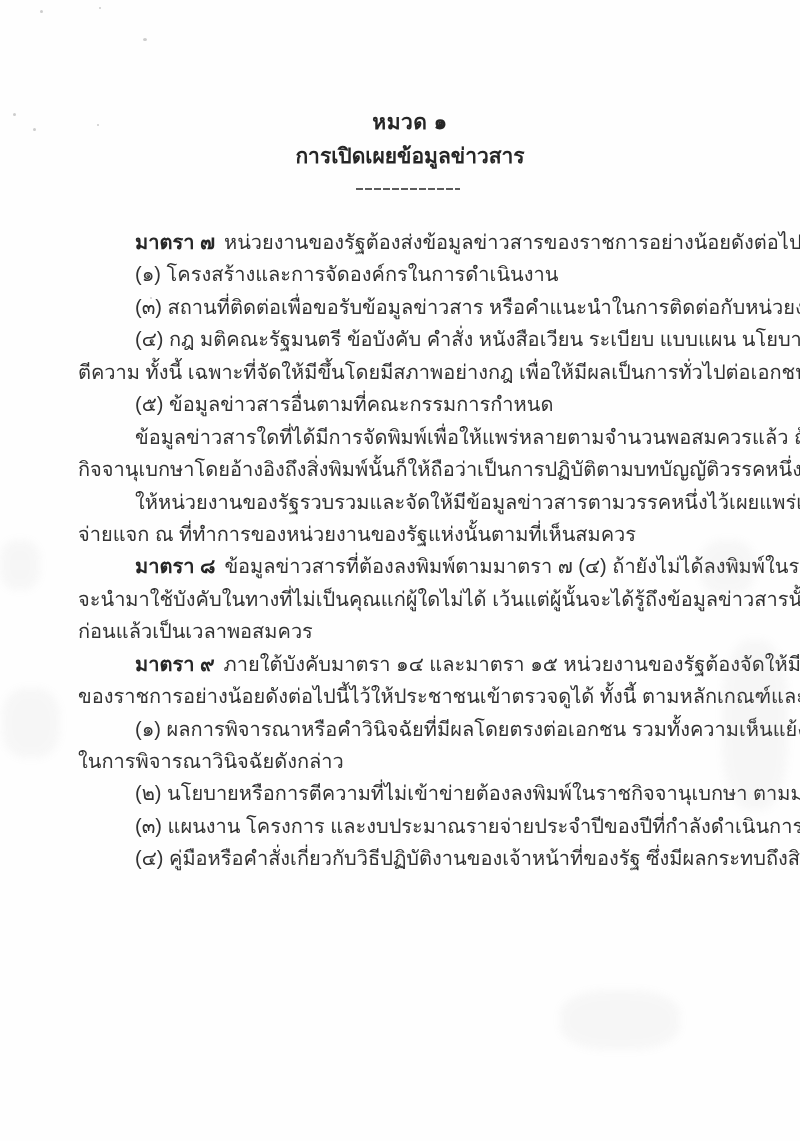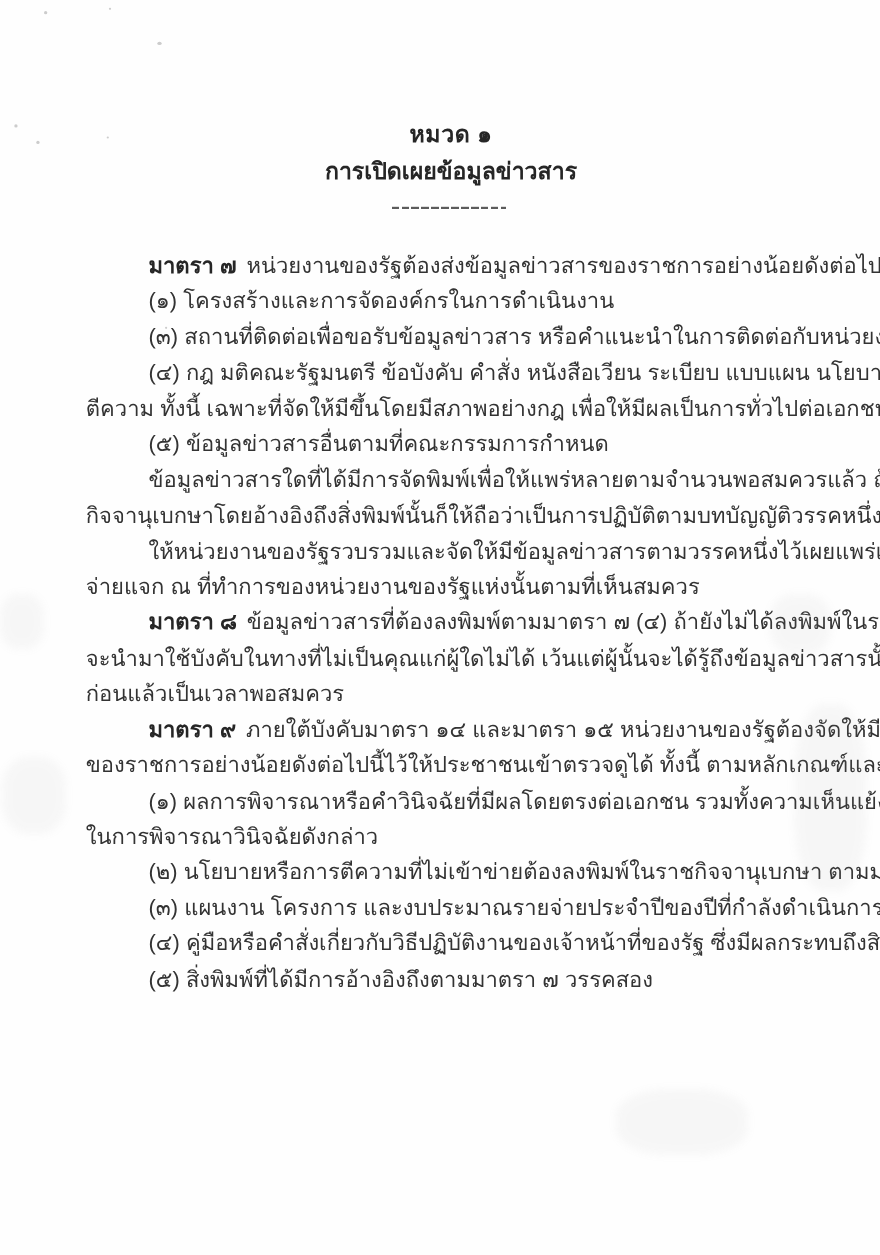--- a/index.html
+++ b/index.html
@@ -67,21 +67,20 @@
     <div class="line in"><span class="b">มาตรา ๘</span><span>ข้อมูลข่าวสารที่ต้องลงพิมพ์ตามมาตรา ๗ (๔) ถ้ายังไม่ได้ลงพิมพ์ในราชกิจจานุเบกษา</span></div>
     <div class="line"><span>จะนำมาใช้บังคับในทางที่ไม่เป็นคุณแก่ผู้ใดไม่ได้ เว้นแต่ผู้นั้นจะได้รู้ถึงข้อมูลข่าวสารนั้นตามความเป็นจริงมา</span></div>
     <div class="line"><span>ก่อนแล้วเป็นเวลาพอสมควร</span></div>
     <div class="line in"><span class="b">มาตรา ๙</span><span>ภายใต้บังคับมาตรา ๑๔ และมาตรา ๑๕ หน่วยงานของรัฐต้องจัดให้มีข้อมูลข่าวสาร</span></div>
     <div class="line"><span>ของราชการอย่างน้อยดังต่อไปนี้ไว้ให้ประชาชนเข้าตรวจดูได้ ทั้งนี้ ตามหลักเกณฑ์และวิธีการที่</span></div>
     <div class="line in"><span>(๑) ผลการพิจารณาหรือคำวินิจฉัยที่มีผลโดยตรงต่อเอกชน รวมทั้งความเห็นแย้งและคำสั่งที่เกี่ยวข้อง</span></div>
     <div class="line"><span>ในการพิจารณาวินิจฉัยดังกล่าว</span></div>
     <div class="line in"><span>(๒) นโยบายหรือการตีความที่ไม่เข้าข่ายต้องลงพิมพ์ในราชกิจจานุเบกษา ตามมาตรา ๗ (๔)</span></div>
     <div class="line in"><span>(๓) แผนงาน โครงการ และงบประมาณรายจ่ายประจำปีของปีที่กำลังดำเนินการ</span></div>
     <div class="line in"><span>(๔) คู่มือหรือคำสั่งเกี่ยวกับวิธีปฏิบัติงานของเจ้าหน้าที่ของรัฐ ซึ่งมีผลกระทบถึงสิทธิหน้าที่ของเอกชน</span></div>
-    <div class="line in"><span>(๕) สิ่งพิมพ์ที่ได้มีการอ้างอิงถึงตามมาตรา ๗ วรรคสอง</span></div>
   </div>
 
   <div class="speck" style="left:40px;top:10px;width:3px;height:3px;"></div>
   <div class="speck" style="left:99px;top:7px;width:2px;height:2px;"></div>
   <div class="speck" style="left:143px;top:38px;width:4px;height:3px;"></div>
   <div class="speck" style="left:13px;top:113px;width:3px;height:3px;"></div>
   <div class="speck" style="left:33px;top:128px;width:3px;height:3px;"></div>
   <div class="speck" style="left:97px;top:124px;width:2px;height:2px;"></div>
   <div class="speck" style="left:150px;top:297px;width:2px;height:2px;"></div>
   <div class="smudge" style="left:2px;top:688px;width:58px;height:70px;"></div>

